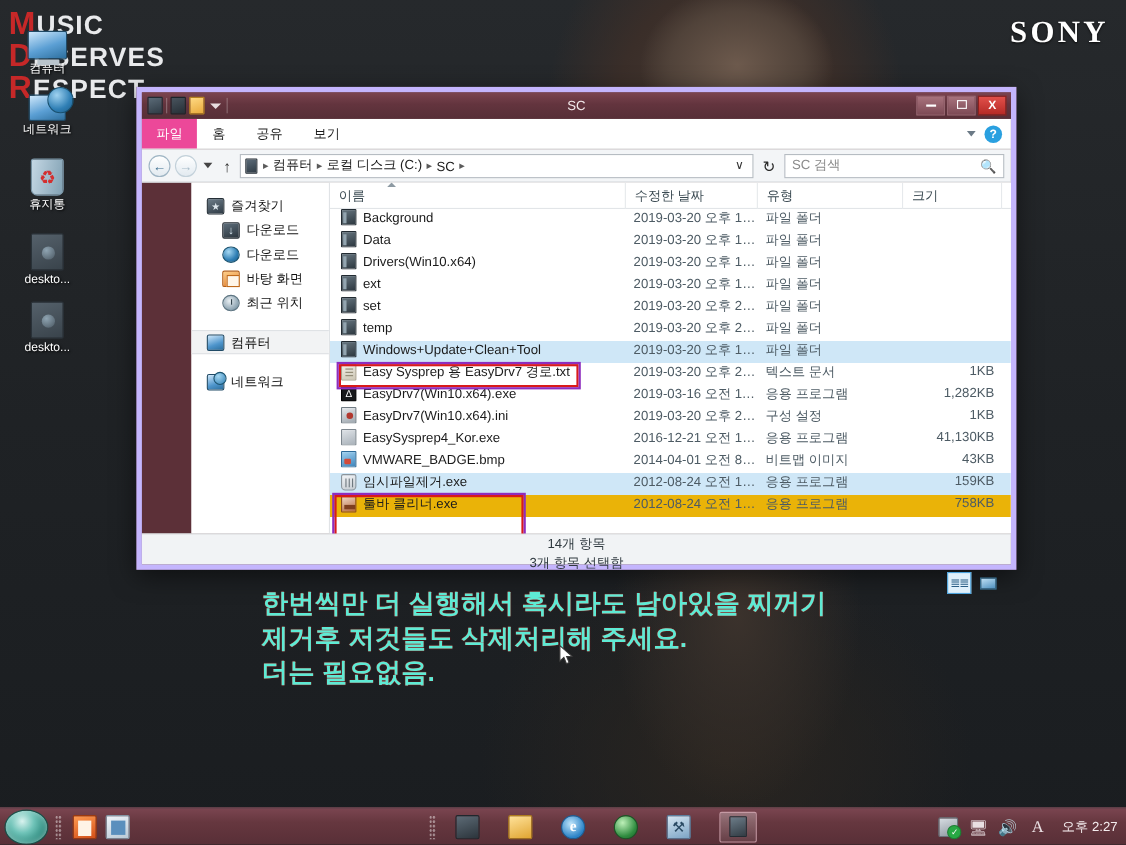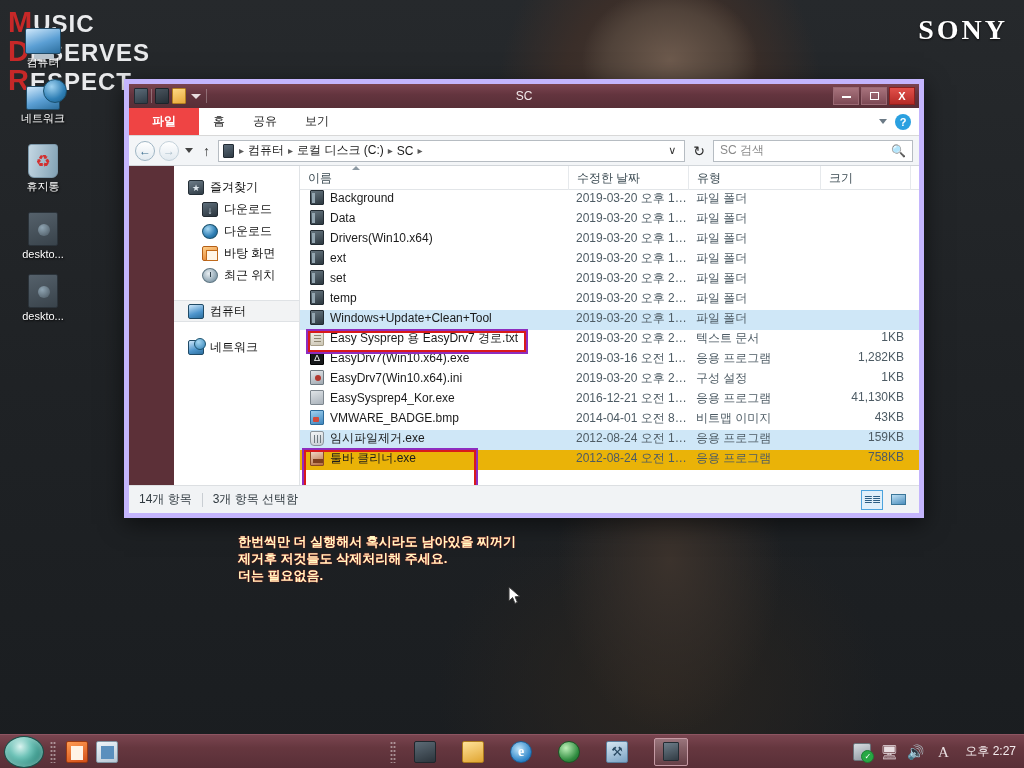--- a/index.html
+++ b/index.html
@@ -176,21 +176,21 @@
     background: #ffffff;
     border-bottom: 1px solid #d8d8d8;
     display: flex; align-items: stretch;
   }
   .rtab {
     display: flex; align-items: center;
     padding: 0 14px;
     font-size: 12px; color: #1c1c1c;
     cursor: pointer;
   }
-  .rtab.file { background: #ef4444; color: #fff; font-weight: bold; padding: 0 23px; }
+  .rtab.file { background: #ec4899; color: #fff; font-weight: normal; padding: 0 13px; }
   .ribbon-right { margin-left:auto; display:flex; align-items:center; gap:8px; padding-right:8px; }
   .chev-down {
     width:0;height:0;border-left:4px solid transparent;border-right:4px solid transparent;
     border-top:5px solid #6b7a86; cursor:pointer;
   }
   .help-btn {
     width:16px;height:16px;border-radius:50%;
     background:#2aa0e0; color:#fff; font-size:11px; font-weight:bold;
     text-align:center; line-height:16px; cursor:pointer;
   }
@@ -324,41 +324,42 @@
     border: 2px solid #d91a1a;
     outline: 2px solid #8e2dbe;
     pointer-events: none;
     z-index: 5;
   }
 
   
   #ann-text {
     position: absolute;
     left: 238px; top: 533px;
-    color: #fef9c3;
-    font-size: 13px;
+    color: #5eead4;
+    font-size: 24px;
     font-weight: bold;
     line-height: 1.32;
     white-space: nowrap;
     text-shadow: 0 0 1px #fe0000;
     z-index: 6;
   }
   #cursor {
     position:absolute; left: 508px; top: 586px; z-index: 7;
     width: 14px; height: 20px;
     pointer-events:none;
   }
 
   
   #statusbar {
     height: 28px; background:#f1f3f5;
     border-top:1px solid #dcdfe2;
     display:flex; align-items:center;
     font-size: 12px; color:#303a40;
     padding: 0 10px;
+    flex-direction: column;
   }
   .st-sep { width:1px; height:14px; background:#c9ced3; margin: 0 10px; }
   .view-btns { margin-left:auto; display:flex; gap:4px; }
   .vbtn {
     width:22px;height:20px; border:1px solid transparent; cursor:pointer;
     display:flex; align-items:center; justify-content:center;
   }
   .vbtn.active { border-color:#4ca3dd; background:#e0f0fb; }
   .vb-details { font-size:11px; color:#2b5e85; letter-spacing:-1px; }
   .vb-icons { width:15px;height:11px; background: linear-gradient(160deg,#bfe0f4,#4d8fbe); border:1px solid #3b7699; }

